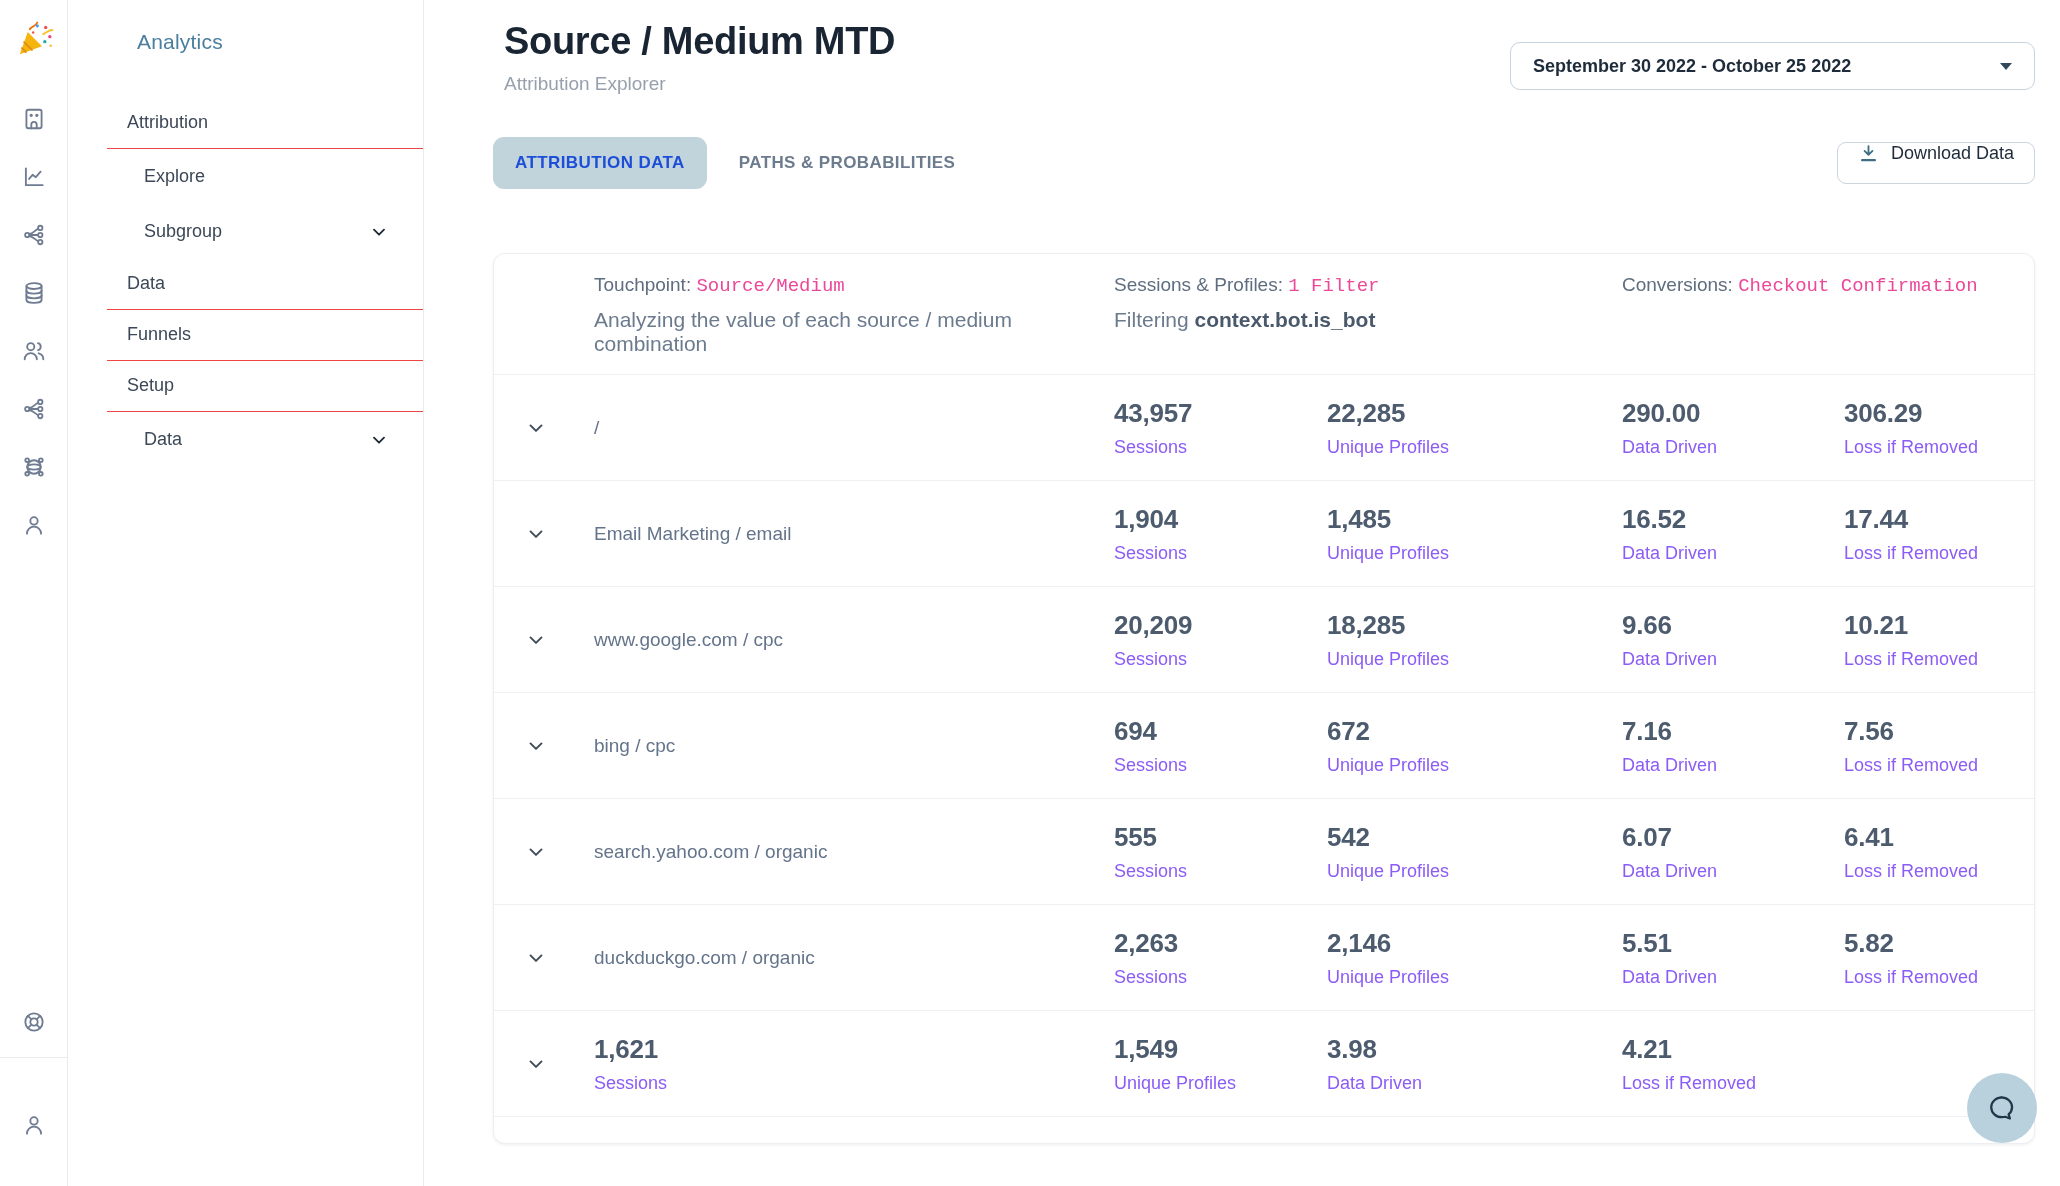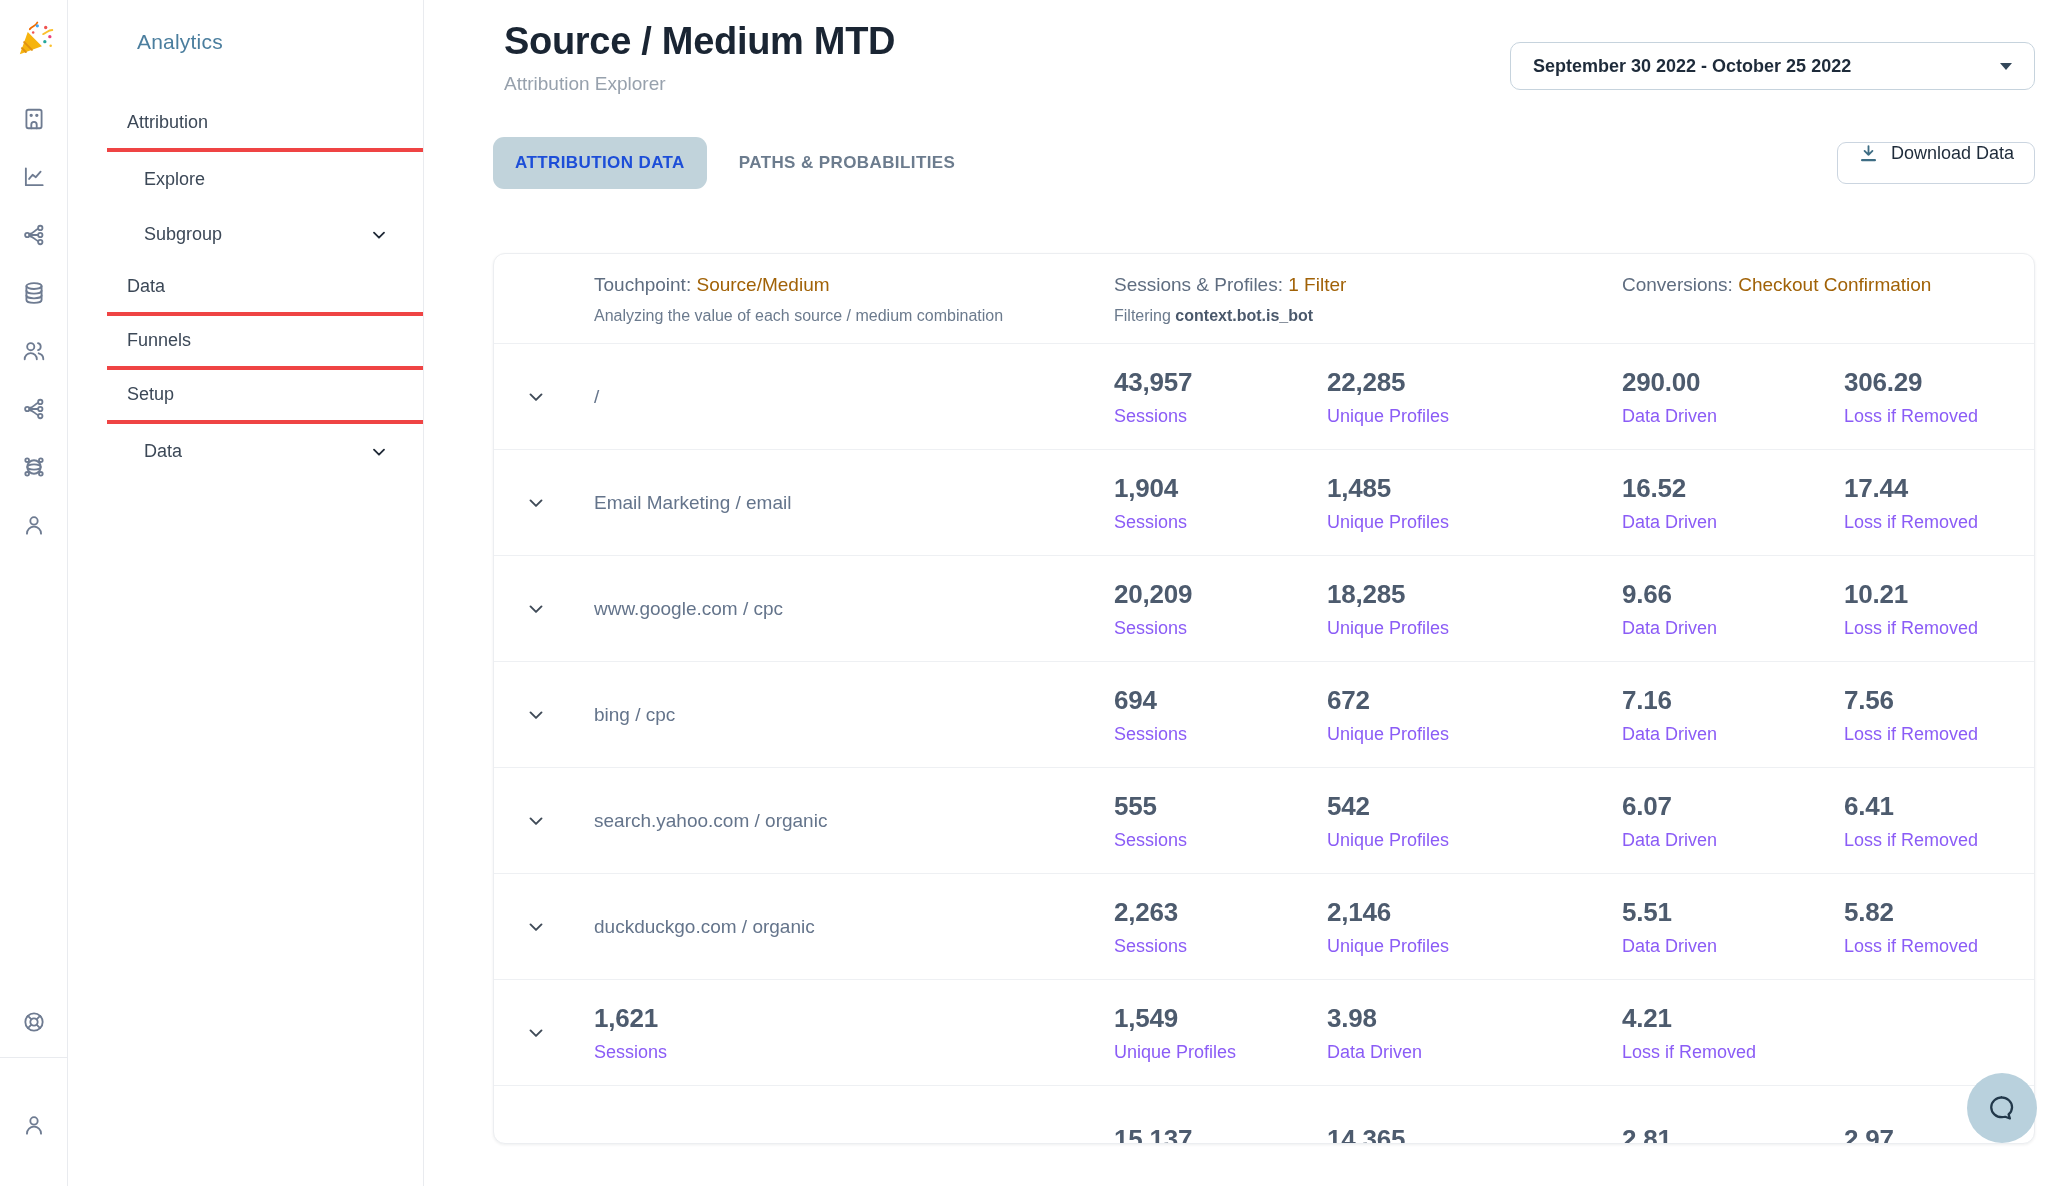--- a/index.html
+++ b/index.html
@@ -16,21 +16,21 @@
   .rail-icon svg { width:26px; height:26px; stroke:#6e7b91; fill:none;
     stroke-width:1.7; stroke-linecap:round; stroke-linejoin:round; }
   .rail-bottom { margin-top:auto; width:100%; display:flex; flex-direction:column; align-items:center; }
   .rail-divider { width:100%; border-top:1px solid #e9ebef; margin:22px 0 54px; }
   .rail-bottom .pad-b { height:48px; }
 
   
   .sidebar { width:317px; flex:0 0 317px; border-right:1px solid #e9ebef; background:#fff; }
   .side-title { padding:30px 0 0 30px; font-size:21px; color:#4b7e9e; letter-spacing:.2px; }
   .nav { margin-top:48px; }
-  .nav-header { font-size:18px; color:#3c4857; padding:10px 20px 15px; border-bottom:4px solid #ef4444; cursor:pointer; }
+  .nav-header { font-size:18px; color:#3c4857; padding:10px 20px 15px; border-bottom:1px solid #ef4444; cursor:pointer; }
   .nav-section { margin-bottom:4px; }
   .nav-item { display:flex; align-items:center; justify-content:space-between;
     font-size:18px; color:#3c4857; padding:17px 34px 17px 37px; cursor:pointer; }
   .nav-item:first-of-type { margin-top:8px; }
   .nav-item .chev { width:20px; height:20px; }
   .nav-item .chev svg { width:20px; height:20px; stroke:#1f2937; fill:none; stroke-width:2.2; stroke-linecap:round; stroke-linejoin:round; }
 
   
   .main { flex:1; padding:20px 25px 0 30px; position:relative; }
   .head-row { display:flex; align-items:flex-start;margin-left:11px; }
@@ -57,22 +57,22 @@
   
   .card { margin-top:64px; height:891px; border:1px solid #eceef1; border-radius:12px;
     background:#fff; box-shadow:0 1px 3px rgba(16,24,40,.07); overflow:hidden; }
   .grid-cols { display:grid; grid-template-columns:100px 520px 213px 295px 222px 1fr; }
   .card-meta { padding:20px 0 18px; border-bottom:1px solid #eef0f3; }
   .meta-block { grid-row:1; }
   .meta-b1 { grid-column:2; }
   .meta-b2 { grid-column:3 / 5; }
   .meta-b3 { grid-column:5 / 7; }
   .meta-line1 { font-size:19px; color:#5f6d80; }
-  .meta-line1 .val { color:#a16207; cursor:pointer; }
-  .meta-line2 { font-size:16px; color:#6b7a8d; margin-top:11px; }
+  .meta-line1 .val { color:#ec4899; cursor:pointer;font-family:Liberation Mono, monospace; }
+  .meta-line2 { font-size:21px; color:#6b7a8d; margin-top:11px; }
   .meta-line2 b { color:#4a586b; }
 
   .t-row { height:106px; align-items:center; border-bottom:1px solid #eef0f3; cursor:pointer; }
   .t-row:last-child { border-bottom:none; }
   .row-chev { padding-left:31px; }
   .row-chev svg { width:22px; height:22px; stroke:#3f4a57; fill:none; stroke-width:2.1; stroke-linecap:round; stroke-linejoin:round; display:block; }
   .row-name { font-size:19px; color:#64748b; }
   .metric .val { font-size:26px; font-weight:600; color:#4d5b6e; letter-spacing:-.2px; }
   .metric .cap { font-size:18px; color:#8b5cf6; margin-top:8px; }
   .t-row.partial { align-items:flex-start; padding-top:38px; border-bottom:none; }

